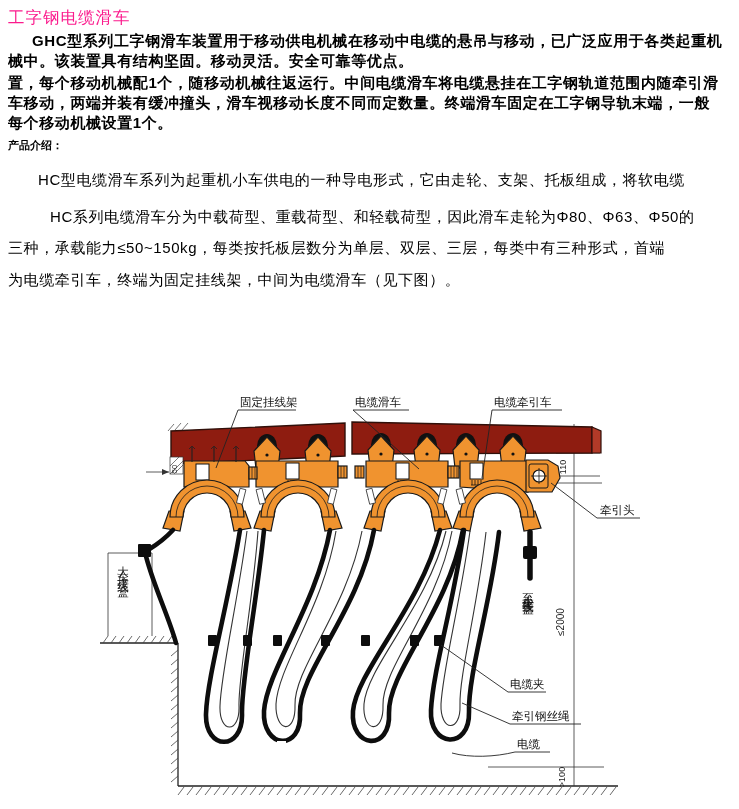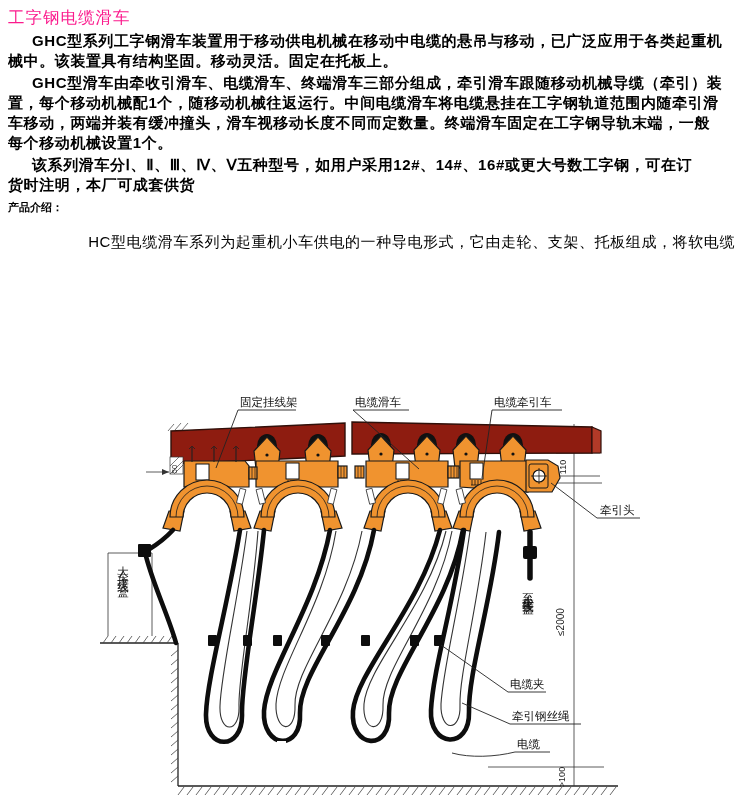--- a/index.html
+++ b/index.html
@@ -7,21 +7,21 @@
         font-family:"Liberation Sans",sans-serif;color:#000;}
   .textblock{position:absolute;top:6px;left:8px;width:727px;}
   .doc-title{font-size:16.5px;letter-spacing:1px;color:#fb1b8d;height:23px;line-height:23px;}
   .para{margin-top:2px;}
   .line{height:20px;line-height:20px;font-size:15px;letter-spacing:0.6px;white-space:nowrap;overflow:hidden;font-weight:bold;}
   .line-wide{height:31.5px;line-height:31.5px;font-size:15px;letter-spacing:0.6px;white-space:nowrap;overflow:hidden;}
   .ind1{text-indent:24px;}
   .ind2{text-indent:30px;}
   .ind3{text-indent:42px;}
   .heading{font-size:11px;font-weight:700;height:20px;line-height:20px;margin-top:2px;}
-  .p4{margin-top:9px;text-align:right;}
+  .p4{margin-top:9px;}
   .p5{margin-top:5px;}
   .diagram-svg{position:absolute;left:0;top:388px;width:739px;height:421px;}
   .vlabel{position:absolute;writing-mode:vertical-rl;text-orientation:upright;
           font-size:11.5px;color:#111;white-space:nowrap;}
   .vlabel-big{left:115px;top:557px;letter-spacing:5px;}
   .vlabel-small{left:520px;top:584px;letter-spacing:2px;}
   .dlabel{font-size:11.5px;fill:#111;font-family:"Liberation Sans",sans-serif;}
   .ddim{font-size:9px;fill:#222;font-family:"Liberation Sans",sans-serif;}
   .dd2000{font-size:10px;}
   .dd50{font-size:7.5px;}
@@ -35,41 +35,41 @@
 </head>
 <body>
 
 <div class="page">
 
   <div class="textblock">
     <div class="doc-title">工字钢电缆滑车</div>
 
     <div class="para">
       <div class="line ind1">GHC型系列工字钢滑车装置用于移动供电机械在移动中电缆的悬吊与移动，已广泛应用于各类起重机</div>
-      <div class="line">械中。该装置具有结构坚固。移动灵活。固定在托板上。</div>
+      <div class="line">械中。该装置具有结构坚固。移动灵活。安全可靠等优点。</div>
     </div>
 
     <div class="para">
-      <div class="line ind1">GHC型滑车由牵收引滑车、电缆滑车、终端滑车三部分组成，牵引滑车跟随移动机械导缆（牵引）装</div>
       <div class="line">置，每个移动机械配1个，随移动机械往返运行。中间电缆滑车将电缆悬挂在工字钢轨道范围内随牵引滑</div>
       <div class="line">车移动，两端并装有缓冲撞头，滑车视移动长度不同而定数量。终端滑车固定在工字钢导轨末端，一般</div>
       <div class="line">每个移动机械设置1个。</div>
     </div>
 
-    <div class="para">
-      <div class="line ind1">该系列滑车分Ⅰ、Ⅱ、Ⅲ、Ⅳ、Ⅴ五种型号，如用户采用12#、14#、16#或更大号数工字钢，可在订</div>
-      <div class="line">货时注明，本厂可成套供货</div>
-    </div>
 
     <div class="heading">产品介绍：</div>
 
     <div class="para p4">
       <div class="line-wide ind2">HC型电缆滑车系列为起重机小车供电的一种导电形式，它由走轮、支架、托板组成，将软电缆</div>
     </div>
 
+    <div class="para p5">
+      <div class="line-wide ind3">HC系列电缆滑车分为中载荷型、重载荷型、和轻载荷型，因此滑车走轮为Φ80、Φ63、Φ50的</div>
+      <div class="line-wide">三种，承载能力≤50~150kg，每类按托板层数分为单层、双层、三层，每类中有三种形式，首端</div>
+      <div class="line-wide">为电缆牵引车，终端为固定挂线架，中间为电缆滑车（见下图）。</div>
+    </div>
   </div>
 
   <svg class="diagram-svg" viewBox="0 388 739 421">
 
     <g>
       <path class="thin" d="M108 553 L152 553 M108 553 L108 636 M152 553 L152 636"></path>
       <path d="M100 643 L178 643" stroke="#222" stroke-width="1.3"></path>
       <g stroke="#444" stroke-width="0.8">
         <path d="M103 643 l5 -7 M111 643 l5 -7 M119 643 l5 -7 M127 643 l5 -7 M135 643 l5 -7 M143 643 l5 -7 M151 643 l5 -7 M159 643 l5 -7 M167 643 l5 -7"></path>
       </g>

